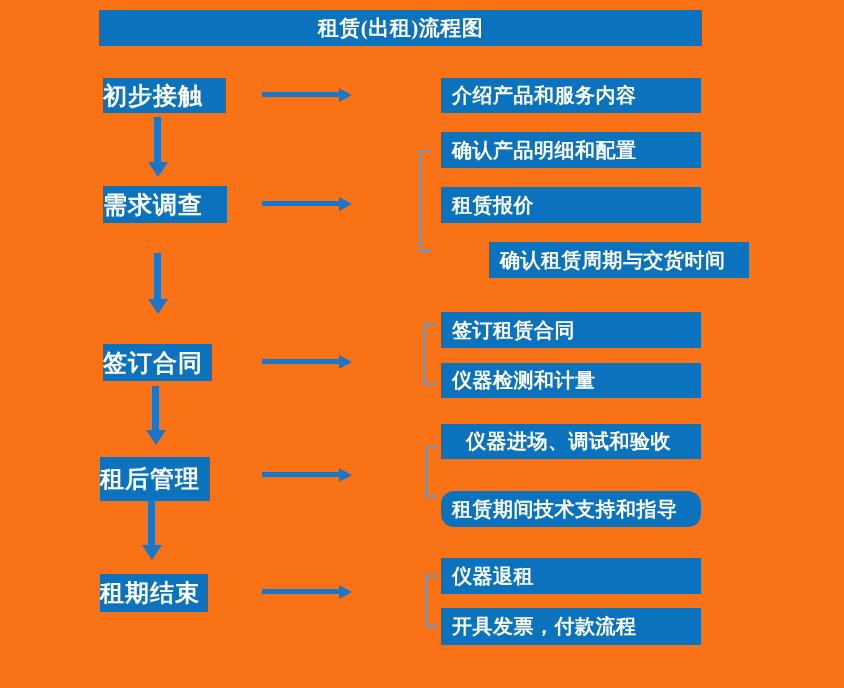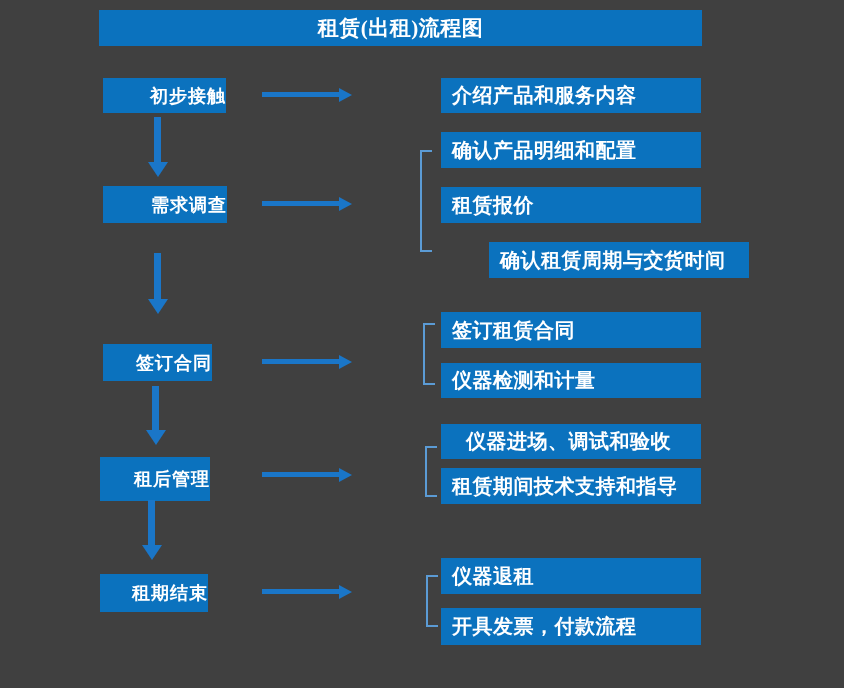--- a/index.html
+++ b/index.html
@@ -1,20 +1,20 @@
 <!DOCTYPE html>
 <html style="--box-blue: #0b72be; --arrow-blue: #1a76c8; --bracket-blue: #5b9bd5; --text-white: #ffffff; --background: #ffffff;"><head>
 <meta charset="utf-8">
 <style>
   html, body { margin: 0; padding: 0; background: #ffffff; }
   .canvas {
     position: relative;
     width: 844px;
     height: 688px;
-    background: #404040;
+    background: #f97316;
     overflow: hidden;
     font-family: "Liberation Serif", "DejaVu Serif", serif;
   }
   .title-bar {
     position: absolute;
     left: 99px; top: 10px;
     width: 603px; height: 36px;
     background: var(--box-blue, #0b72be);
     color: #ffffff;
     display: flex;
@@ -28,22 +28,22 @@
     position: absolute;
     background: var(--box-blue, #0b72be);
     color: #ffffff;
     display: flex;
     align-items: center;
     font-weight: bold;
     box-sizing: border-box;
     white-space: nowrap;
   }
   .left-box {
-    justify-content: flex-end;
-    font-size: 18px;
+    justify-content: flex-start;
+    font-size: 24px;
     letter-spacing: 1px;
   }
   .right-box {
     width: 260px;
     height: 36px;
     left: 441px;
     padding-left: 11px;
     font-size: 20px;
     letter-spacing: 0.5px;
   }
@@ -120,21 +120,21 @@
   <div class="box right-box" style="top:312px;">
     <span>签订租赁合同</span>
   </div>
   <div class="box right-box" style="top:363px; height:35px;">
     <span>仪器检测和计量</span>
   </div>
 
   <div class="box right-box" style="top:424px; height:35px;padding-left:25px;">
     <span>仪器进场、调试和验收</span>
   </div>
-  <div class="box right-box" style="top:468px;">
+  <div class="box right-box" style="top:491px;border-radius:13px;">
     <span>租赁期间技术支持和指导</span>
   </div>
 
   <div class="box right-box" style="top:558px;">
     <span>仪器退租</span>
   </div>
   <div class="box right-box" style="top:608px; height:37px;">
     <span>开具发票，付款流程</span>
   </div>
 

